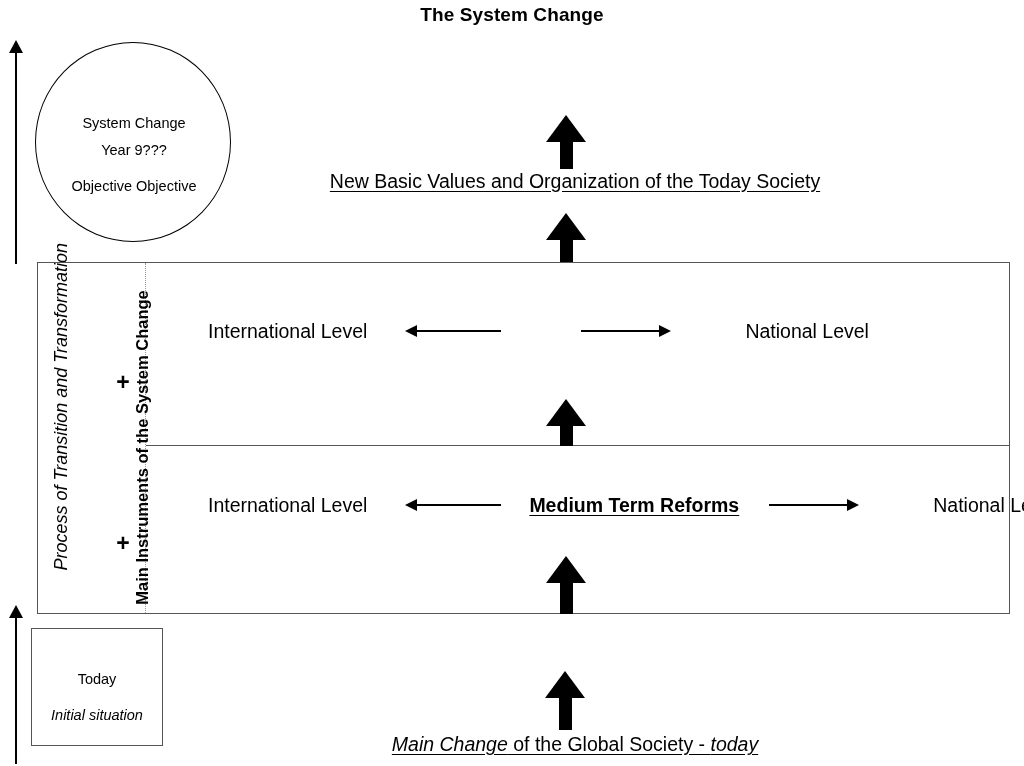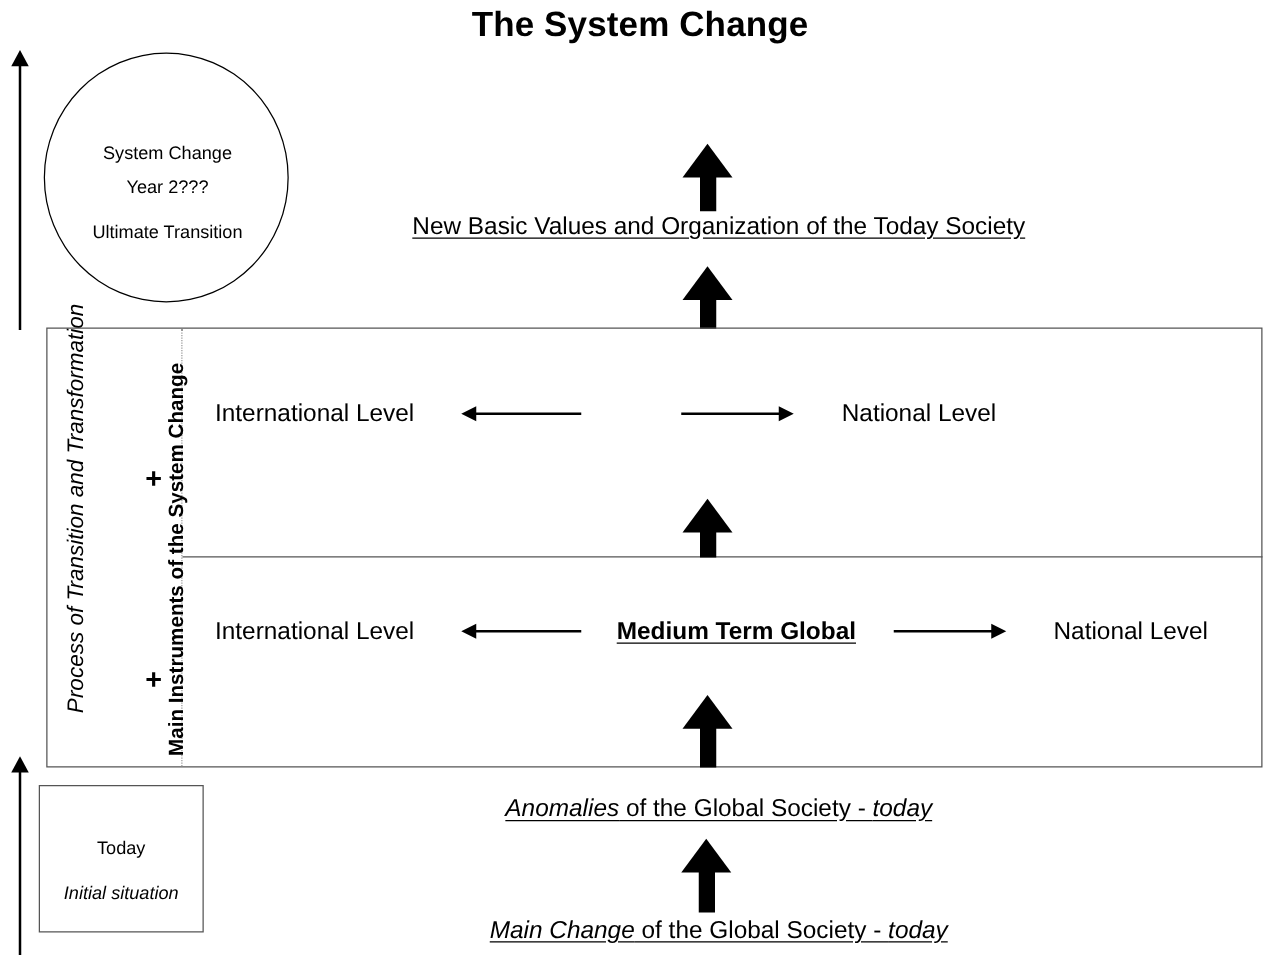--- a/index.html
+++ b/index.html
@@ -17,21 +17,21 @@
     height: 766px;
     background: #ffffff;
     overflow: hidden;
   }
   .abs { position: absolute; }
 
   
   #main-title {
     left: 0; top: 4px; width: 1024px;
     text-align: center;
-    font-size: 28px;
+    font-size: 19px;
     font-weight: bold;
     letter-spacing: 0.1px;
   }
   #goal-title {
     left: 160px; top: 80px; width: 830px;
     text-align: center;
     font-size: 20px;
     font-weight: bold;
   }
   #new-values {
@@ -133,20 +133,21 @@
     height: 30px;
     display: flex;
     align-items: center;
   }
   #row-long { top: 316px; }
   #row-medium { top: 490px; }
 
   .level-label {
     font-size: 19.5px;
     white-space: nowrap;
+    margin-left: 36px;
   }
   .reform-core {
     font-size: 19.5px;
     font-weight: bold;
     text-decoration: underline;
     text-underline-offset: 3px;
     white-space: nowrap;
   }
   .h-arrow {
     position: relative;
@@ -236,22 +237,22 @@
   <div class="abs v-arrow-head" style="top:40px;"></div>
   <div class="abs v-arrow-line" style="top:52px; height:212px;"></div>
 
   <div class="abs v-arrow-head" style="top:605px;"></div>
   <div class="abs v-arrow-line" style="top:617px; height:147px;"></div>
 
   <div class="abs" id="process-label">Process of Transition and Transformation</div>
 
   <div class="abs" id="objective-ellipse">
     <div class="line" id="obj-l1">System Change</div>
-    <div class="line" id="obj-l2">Year 2???</div>
-    <div class="line" style="top:134px;">Ultimate Transition</div>
+    <div class="line" id="obj-l2">Year 9???</div>
+    <div class="line" style="top:134px;">Objective Objective</div>
   </div>
 
   <div class="abs big-arrow" style="left:546px; top:115px; height:54px;">
     <div class="head"></div>
     <div class="shaft" style="top:26px; height:28px;"></div>
   </div>
 
   <div class="abs big-arrow" style="left:546px; top:213px; height:50px;">
     <div class="head"></div>
     <div class="shaft" style="top:26px; height:24px;"></div>
@@ -291,41 +292,40 @@
 
   <div class="abs reform-row" id="row-medium">
     <div style="flex:0 0 26px;"></div>
     <div class="level-label">International Level</div>
     <div style="flex:0 0 38px;"></div>
     <div class="h-arrow" style="width:96px;">
       <div class="head-left"></div>
       <div class="shaft" style="left:10px; right:0;"></div>
     </div>
     <div style="flex:0 0 28px;"></div>
-    <div class="reform-core">Medium Term Global</div>
+    <div class="reform-core">Medium Term Reforms</div>
     <div style="flex:0 0 30px;"></div>
     <div class="h-arrow" style="width:90px;">
       <div class="head-right"></div>
       <div class="shaft" style="left:0; right:10px;"></div>
     </div>
     <div style="flex:0 0 38px;"></div>
     <div class="level-label">National Level</div>
   </div>
 
   <div class="abs big-arrow" style="left:546px; top:556px; height:58px;">
     <div class="head"></div>
     <div class="shaft" style="top:26px; height:32px;"></div>
   </div>
 
   <div class="abs" id="today-box">
     <div class="line" id="today-l1">Today</div>
     <div class="line" id="today-l2">Initial situation</div>
   </div>
 
-  <div class="abs bottom-text" id="anomalies-text"><span class="u"><span class="it">Anomalies</span><span> of the Global Society - </span><span class="it">today</span></span></div>
 
   <div class="abs big-arrow" style="left:545px; top:671px; height:59px;">
     <div class="head"></div>
     <div class="shaft" style="top:26px; height:33px;"></div>
   </div>
 
   <div class="abs bottom-text" id="pillars-text"><span class="u"><span class="it">Main Change</span><span> of the Global Society - </span><span class="it">today </span></span></div>
 
 </div>
 

